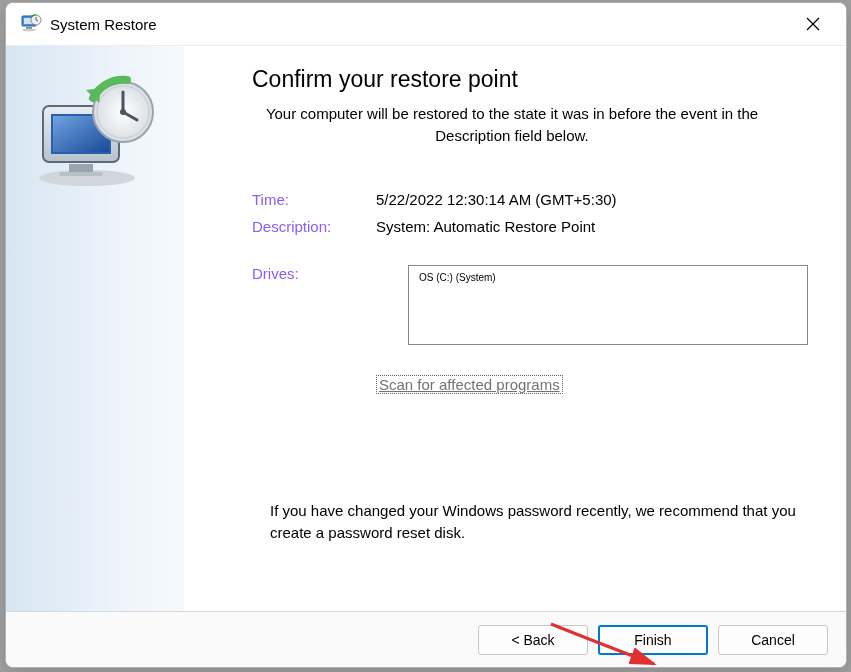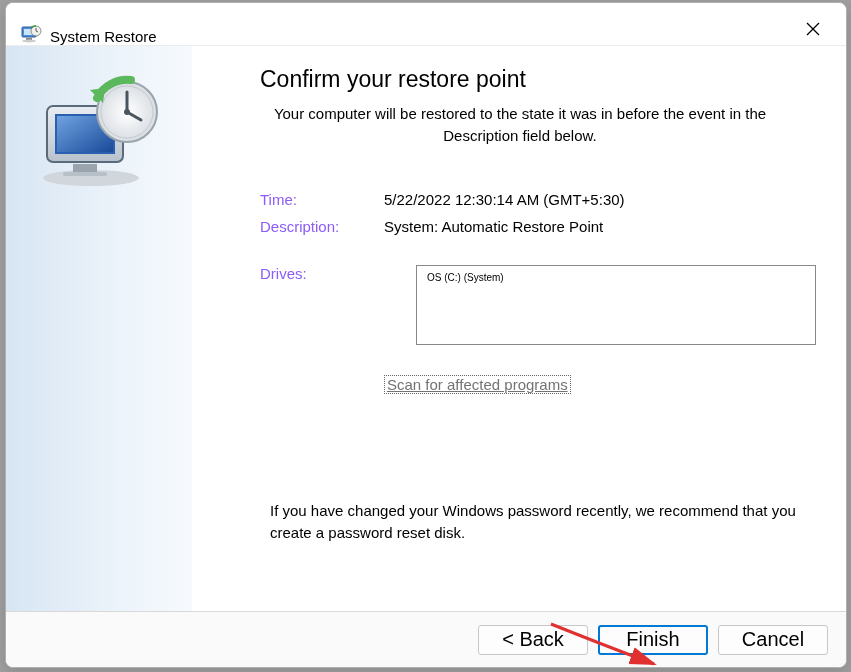--- a/index.html
+++ b/index.html
@@ -21,21 +21,21 @@
       border: 1px solid #b0b0b0;
       border-radius: 8px;
       box-shadow: 0 4px 16px rgba(0,0,0,0.15);
       display: flex;
       flex-direction: column;
       overflow: hidden;
     }
     .titlebar {
       height: 42px;
       display: flex;
-      align-items: flex-end;
+      align-items: center;
       padding: 0 10px 0 14px;
       background: #ffffff;
     }
     .titlebar-icon {
       width: 22px;
       height: 20px;
       margin-right: 8px;
     }
     .titlebar-text {
       flex: 1;
@@ -60,21 +60,21 @@
     .sidebar {
       width: 198px;
       background: linear-gradient(to right, #d7e5f3 0%, #ecf3fa 60%, #f6fafe 100%);
       display: flex;
       justify-content: center;
       padding-top: 22px;
     }
     .restore-icon svg { width: 128px; height: 120px; }
     .content {
       flex: 1;
-      padding: 20px 30px 0 68px;
+      padding: 20px 38px 0 68px;
       position: relative;
     }
     .heading {
       font-size: 23px;
       color: #000;
       font-weight: 400;
       margin-bottom: 10px;
     }
     .subheading {
       color: #000;
@@ -134,21 +134,21 @@
       justify-content: flex-end;
       padding-right: 18px;
       gap: 10px;
     }
     .btn {
       min-width: 110px;
       height: 30px;
       background: #fdfdfd;
       border: 1px solid #c8c8c8;
       border-radius: 3px;
-      font-size: 20px;
+      font-size: 14px;
       font-family: inherit;
       cursor: pointer;
     }
     .btn.primary {
       border: 2px solid #0078d4;
     }
     .arrow {
       position: absolute;
       left: 540px;
       top: 570px;

